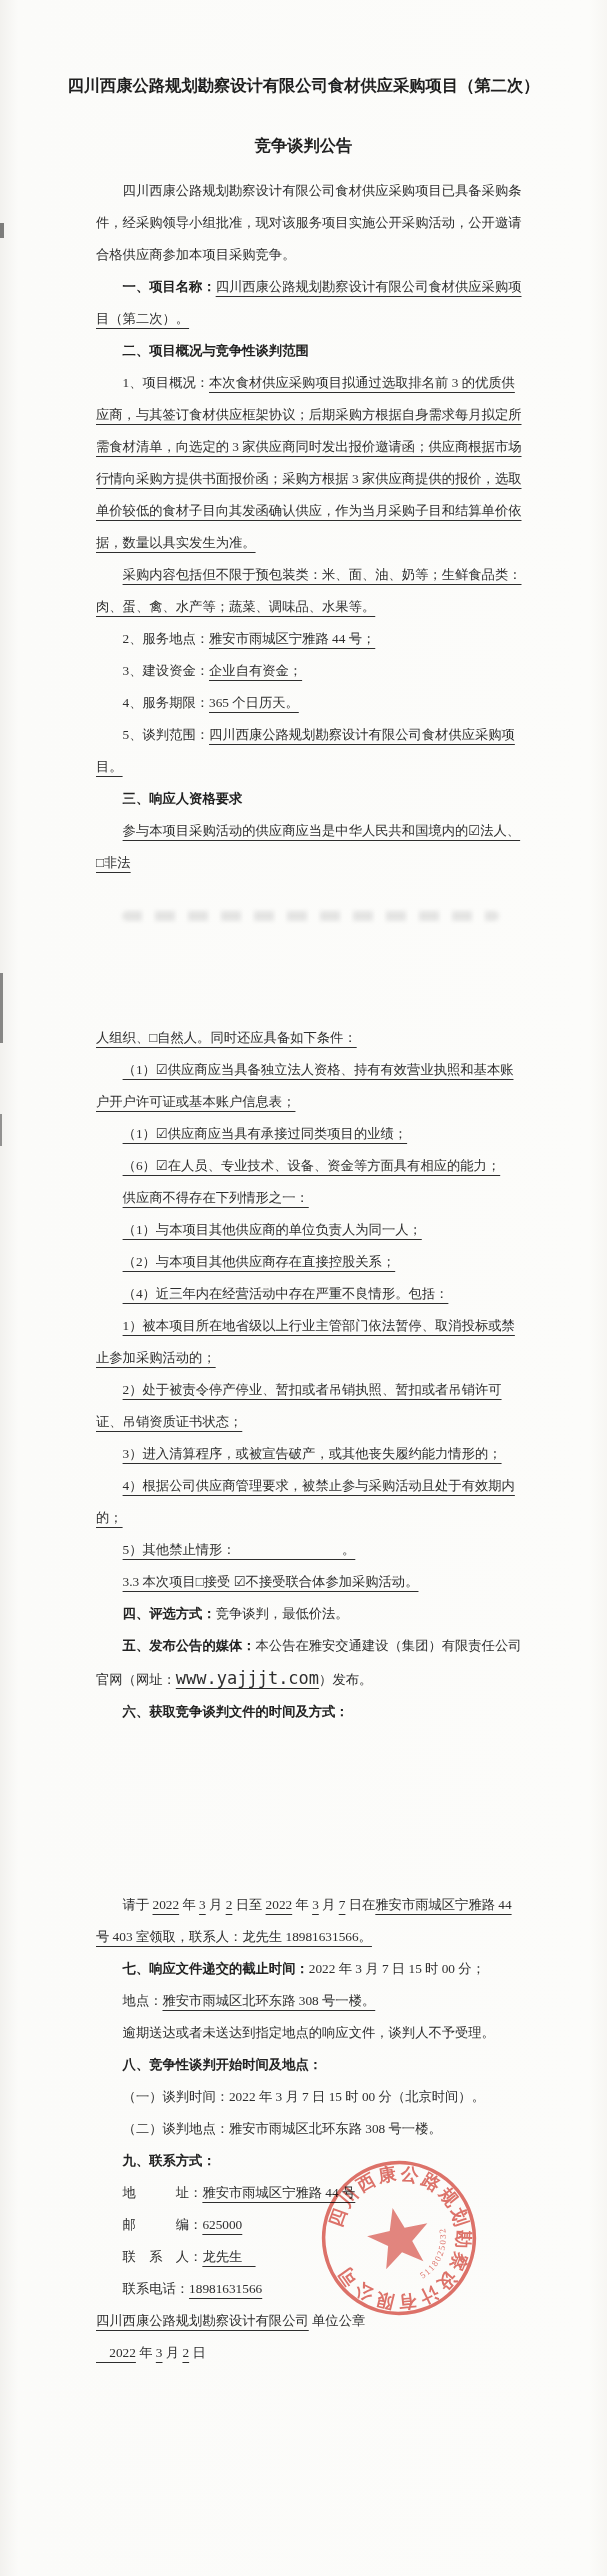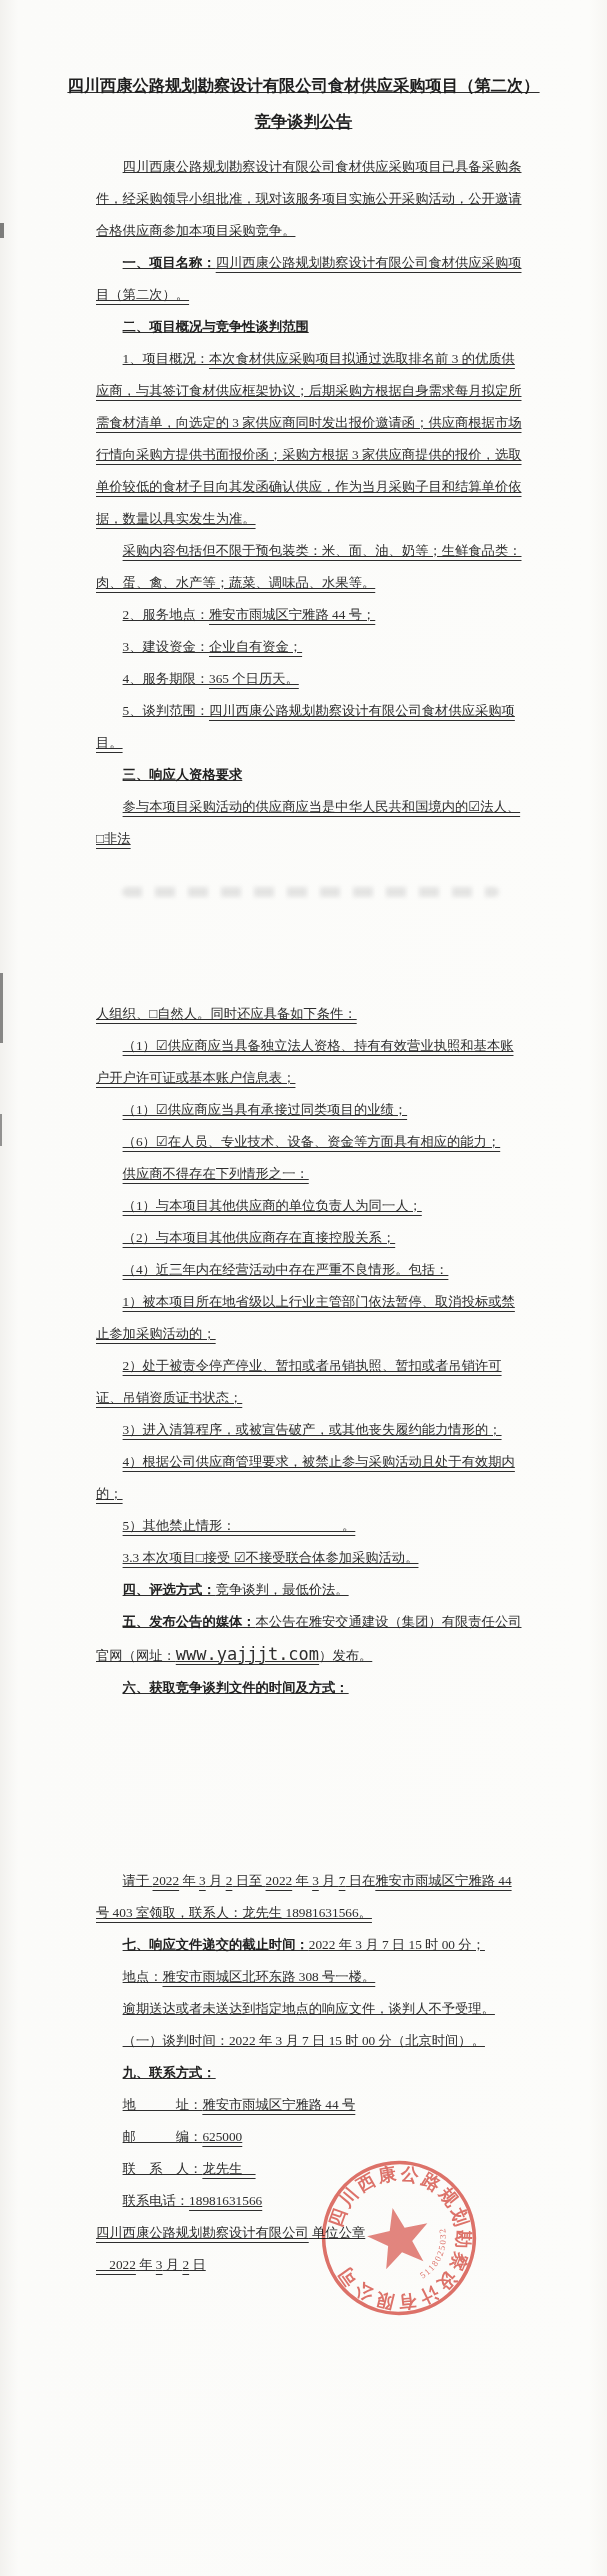--- a/index.html
+++ b/index.html
@@ -1,24 +1,24 @@
 <!DOCTYPE html>
 <html style="font-size:12px"><head>
 <meta charset="utf-8">
 <style>
   html,body{margin:0;padding:0;}
   body{background:#e8e8e6;font-family:"Liberation Serif","DejaVu Serif",serif;}
   #page{
     position:relative;width:607px;height:2576px;margin:0 auto;
     background:linear-gradient(90deg,#f2f1ee 0%,#fbfbf9 3%,#fcfcfa 97%,#f7f6f3 100%);
-    overflow:hidden;color:#2e2e2e;text-decoration:underline;
+    overflow:hidden;color:#2e2e2e;
   }
   #doc-body{padding:0 82px 0 96px;}
   .title{font-size:16.3px;font-weight:bold;line-height:36px;text-align:center;color:#1f1f1f;}
-  .subtitle{font-size:16.3px;font-weight:bold;line-height:36px;text-align:center;color:#1f1f1f;margin-bottom:10.6px;}
+  .subtitle{font-size:16.3px;font-weight:bold;line-height:36px;text-align:center;color:#1f1f1f;margin-bottom:10.6px;margin-top:24px;}
   .title-wrap{margin-top:68px;}
   p.ln{margin:0;font-size:13.3px;line-height:32px;word-break:break-all;}
   .p-ind{text-indent:2em;}
   .tight{line-height:30px;}
   .sg-n{}
   .sg-b{font-weight:bold;color:#222;}
   .sg-u{text-decoration:underline;text-decoration-thickness:0.8px;text-underline-offset:4.6px;}
   .sg-um{font-family:"DejaVu Sans Mono","Liberation Mono",monospace;font-size:17px;
          text-decoration:underline;text-decoration-thickness:0.8px;text-underline-offset:3.8px;}
   .gap1{height:143px;position:relative;}
@@ -77,21 +77,23 @@
       <p class="ln p-ind"><span class="sg-u">5）其他禁止情形：　　　　　　　　。</span></p>
       <p class="ln p-ind"><span class="sg-u">3.3 本次项目□接受 ☑不接受联合体参加采购活动。</span></p>
       <p class="ln p-ind"><span class="sg-b">四、评选方式：</span><span class="sg-n">竞争谈判，最低价法。</span></p>
       <p class="ln p-ind"><span class="sg-b">五、发布公告的媒体：</span><span class="sg-n">本公告在雅安交通建设（集团）有限责任公司官网（网址：</span><span class="sg-um">www.yajjjt.com</span><span class="sg-n">）发布。</span></p>
       <p class="ln p-ind"><span class="sg-b">六、获取竞争谈判文件的时间及方式：</span></p>
       <div class="gap2"></div>
       <p class="ln p-ind"><span class="sg-n">请于 </span><span class="sg-u">2022</span><span class="sg-n"> 年 </span><span class="sg-u">3</span><span class="sg-n"> 月 </span><span class="sg-u">2</span><span class="sg-n"> 日至 </span><span class="sg-u">2022</span><span class="sg-n"> 年 </span><span class="sg-u">3</span><span class="sg-n"> 月 </span><span class="sg-u">7</span><span class="sg-n"> 日在</span><span class="sg-u">雅安市雨城区宁雅路 44 号 403 室领取，联系人：龙先生 18981631566。</span></p>
       <p class="ln p-ind"><span class="sg-b">七、响应文件递交的截止时间：</span><span class="sg-n">2022 年 3 月 7 日 15 时 00 分；</span></p>
       <p class="ln p-ind"><span class="sg-n">地点：</span><span class="sg-u">雅安市雨城区北环东路 308 号一楼。</span></p>
       <p class="ln p-ind"><span class="sg-n">逾期送达或者未送达到指定地点的响应文件，谈判人不予受理。</span></p>
+      <p class="ln p-ind"><span class="sg-b">八、竞争性谈判开始时间及地点：</span></p>
       <p class="ln p-ind"><span class="sg-n">（一）谈判时间：2022 年 3 月 7 日 15 时 00 分（北京时间）。</span></p>
+      <p class="ln p-ind"><span class="sg-n">（二）谈判地点：雅安市雨城区北环东路 308 号一楼。</span></p>
       <p class="ln p-ind"><span class="sg-b">九、联系方式：</span></p>
       <p class="ln p-ind tight"><span class="sg-n">地　　　址：</span><span class="sg-u">雅安市雨城区宁雅路 44 号</span></p>
       <p class="ln p-ind tight"><span class="sg-n">邮　　　编：</span><span class="sg-u">625000</span></p>
       <p class="ln p-ind tight"><span class="sg-n">联　系　人：</span><span class="sg-u">龙先生　</span></p>
       <p class="ln p-ind tight"><span class="sg-n">联系电话：</span><span class="sg-u">18981631566</span></p>
       <p class="ln sign1 tight"><span class="sg-u">四川西康公路规划勘察设计有限公司</span><span class="sg-n"> 单位公章</span></p>
       <p class="ln sign2 tight"><span class="sg-u">　2022</span><span class="sg-n"> 年 </span><span class="sg-u">3</span><span class="sg-n"> 月 </span><span class="sg-u">2</span><span class="sg-n"> 日</span></p>
     </div>
 
   <svg id="stamp" viewBox="0 0 200 200">

